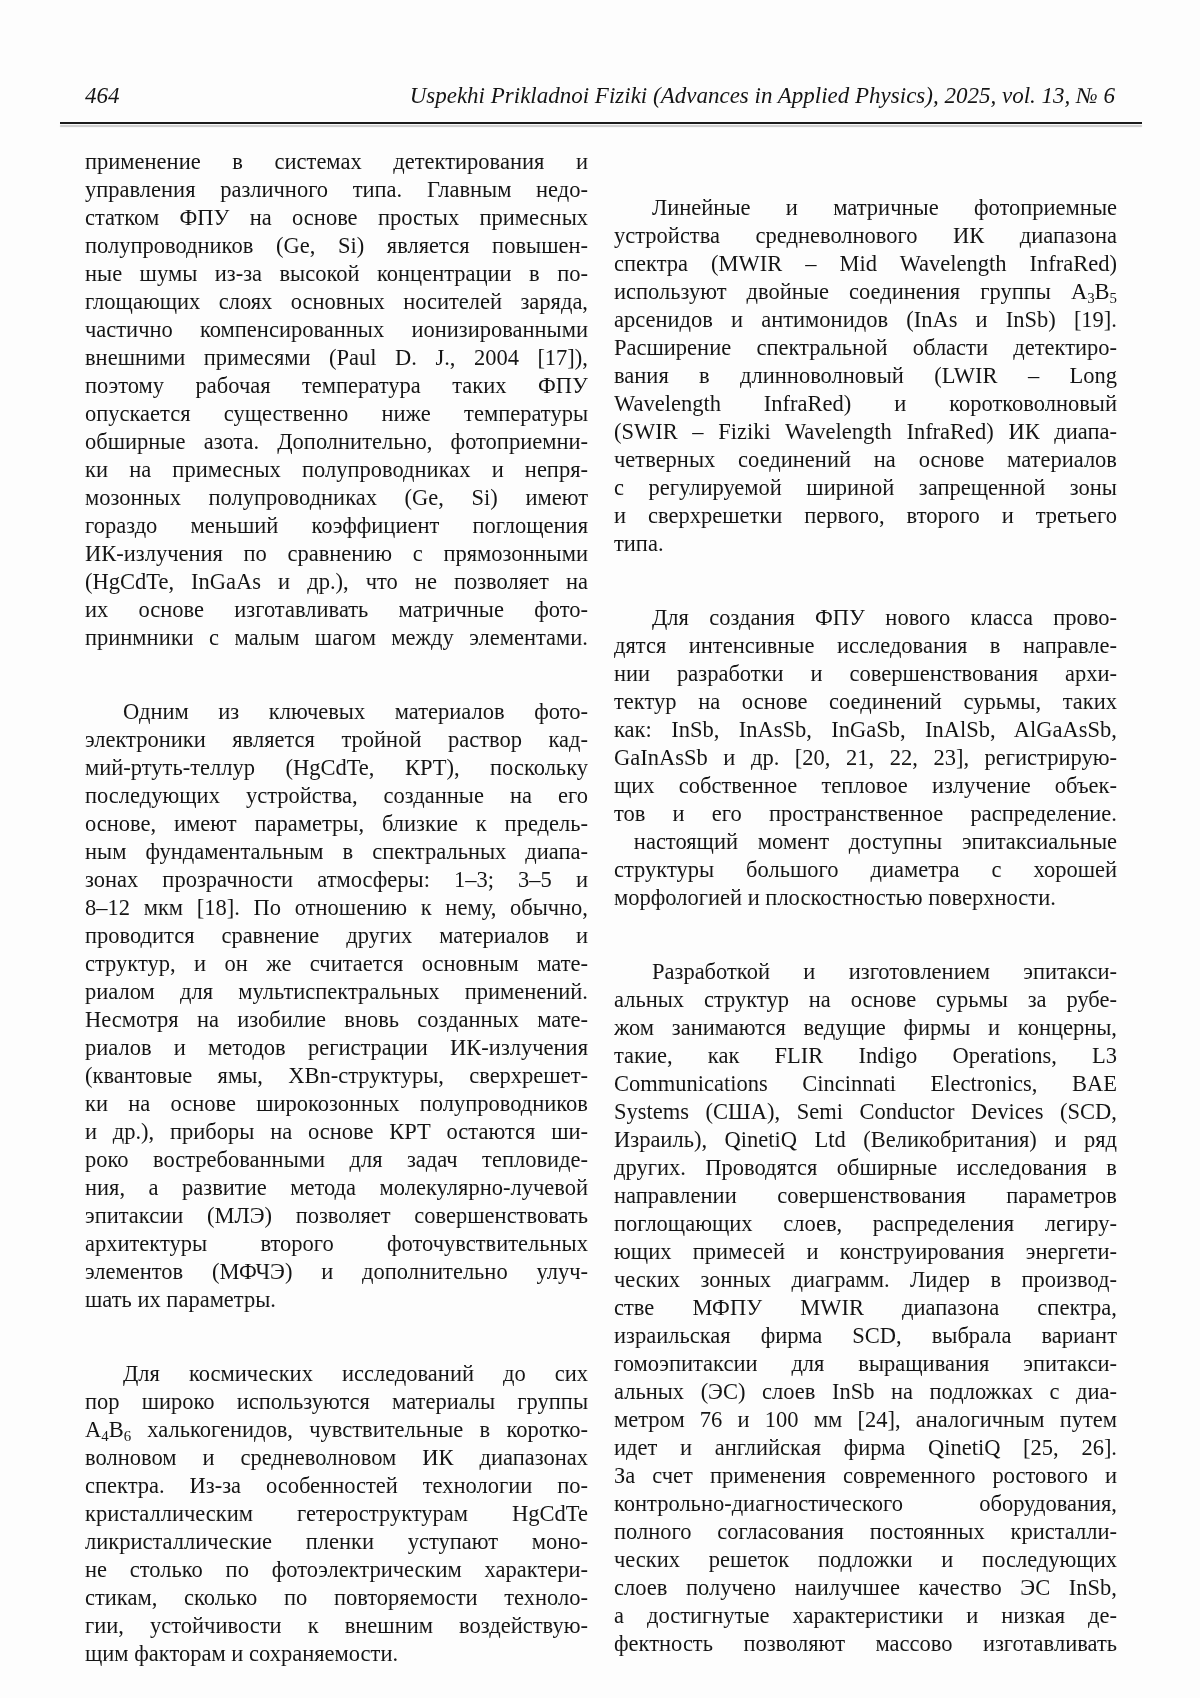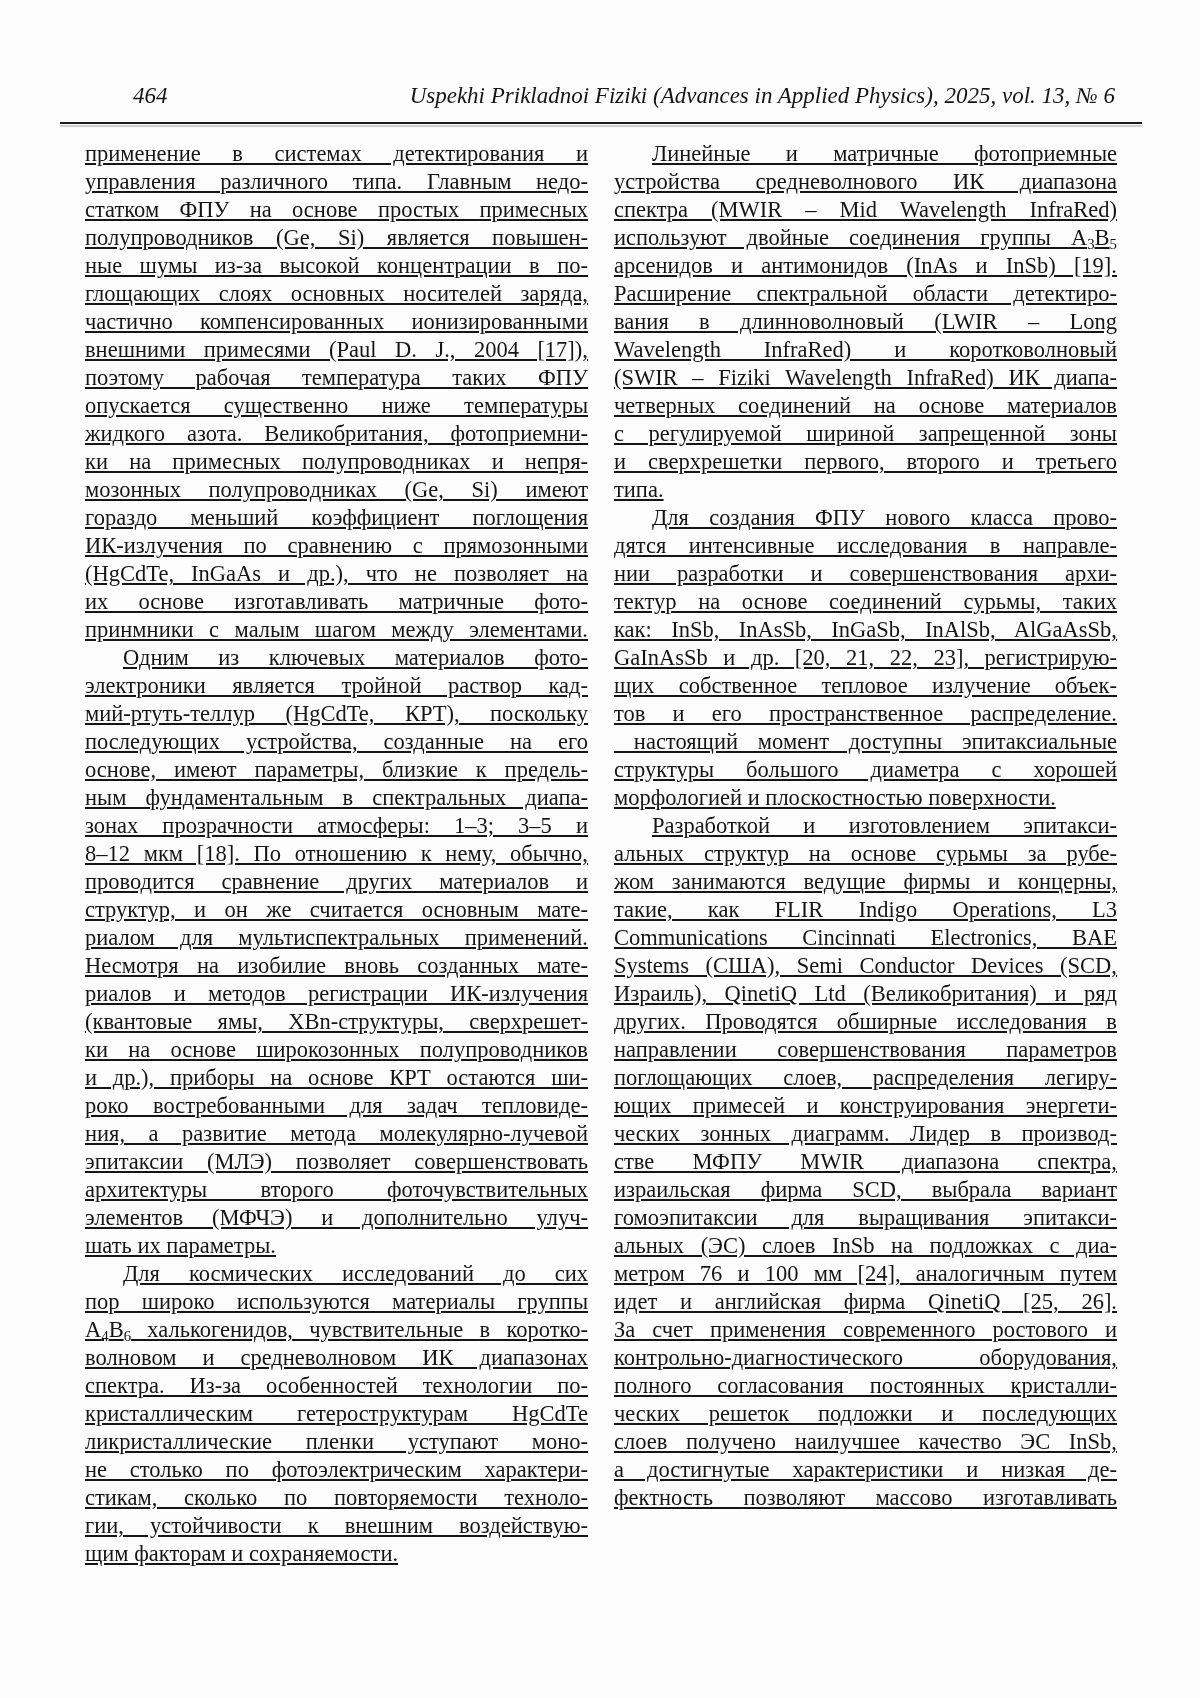--- a/index.html
+++ b/index.html
@@ -18,52 +18,50 @@
     left: 85px;
     right: 85px;
     top: 82px;
     display: flex;
     justify-content: space-between;
     align-items: baseline;
     font-style: italic;
     font-size: 23px;
     line-height: 28px;
     white-space: nowrap;
-    margin-left: 48px;
   }
   .header-rule {
     position: absolute;
     left: 60px;
     right: 58px;
     top: 122px;
     height: 2px;
     background: #1c1c1c;
     box-shadow: 0 3px 1px rgba(0,0,0,0.20);
   }
   .columns {
     position: absolute;
     left: 85px;
-    top: 140px;
+    top: 148px;
     width: 1032px;
     display: flex;
     gap: 26px;
-    text-decoration: underline;
   }
   .col { width: 505px; }
   .para { margin: 0; }
   .line {
     font-size: 22.5px;
     line-height: 28px;
     height: 28px;
     overflow: hidden;
     text-align: justify;
     text-align-last: justify;
   }
   .line.endline { text-align-last: left; }
-  .line.indent { text-indent: 38px; }
+  .line.indent { text-indent: 38px; margin-top: 46px; }
   sub {
     font-size: 66%;
     line-height: 0;
     vertical-align: baseline;
     position: relative;
     top: 0.28em;
   }
 </style>
 </head>
 <body>
@@ -80,21 +78,21 @@
           <div class="line">применение в системах детектирования и</div>
           <div class="line">управления различного типа. Главным недо-</div>
           <div class="line">статком ФПУ на основе простых примесных</div>
           <div class="line">полупроводников (Ge, Si) является повышен-</div>
           <div class="line">ные шумы из-за высокой концентрации в по-</div>
           <div class="line">глощающих слоях основных носителей заряда,</div>
           <div class="line">частично компенсированных ионизированными</div>
           <div class="line">внешними примесями (Paul D. J., 2004 [17]),</div>
           <div class="line">поэтому рабочая температура таких ФПУ</div>
           <div class="line">опускается существенно ниже температуры</div>
-          <div class="line">жидкого азота. Великобритания, фотоприемни-</div>
+          <div class="line">обширные азота. Дополнительно, фотоприемни-</div>
           <div class="line">ки на примесных полупроводниках и непря-</div>
           <div class="line">мозонных полупроводниках (Ge, Si) имеют</div>
           <div class="line">гораздо меньший коэффициент поглощения</div>
           <div class="line">ИК-излучения по сравнению с прямозонными</div>
           <div class="line">(HgCdTe, InGaAs и др.), что не позволяет на</div>
           <div class="line">их основе изготавливать матричные фото-</div>
           <div class="line">принмники с малым шагом между элементами.</div>
         </div>
         <div class="para">
           <div class="line indent">Одним из ключевых материалов фото-</div>

